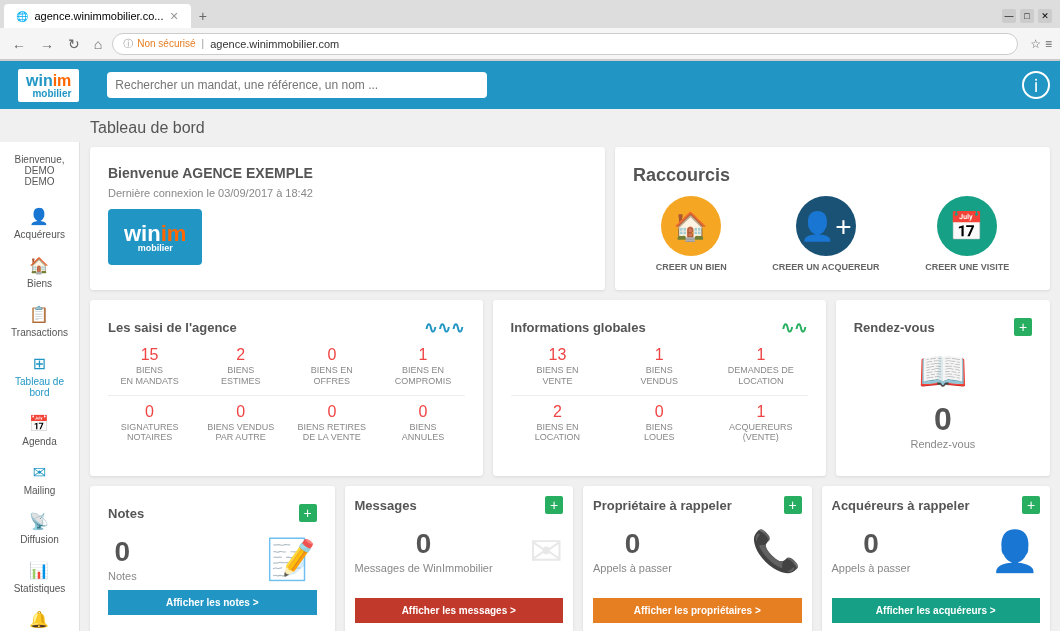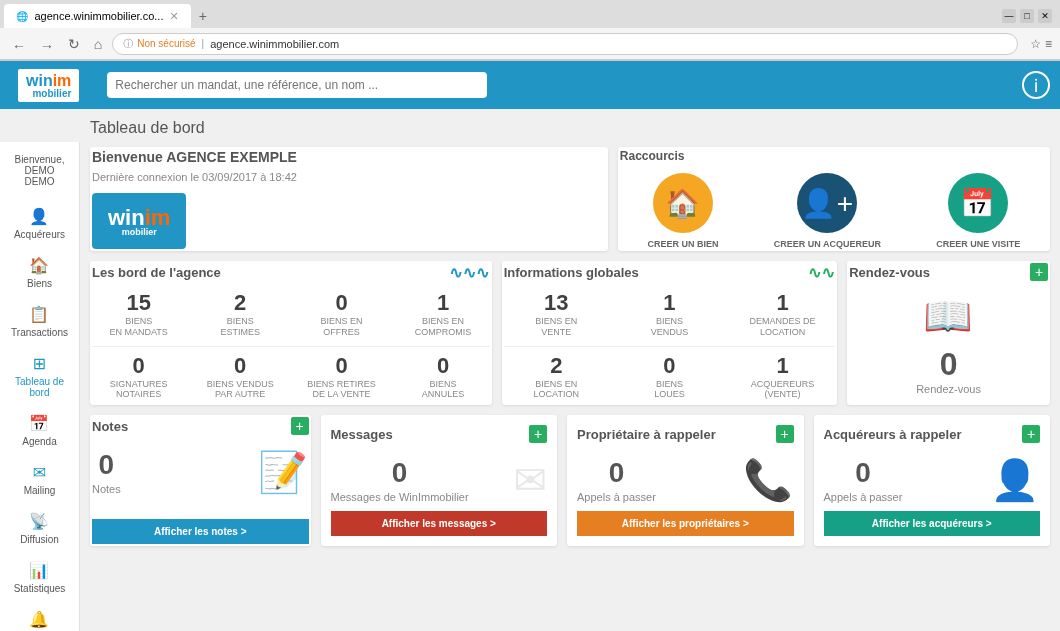--- a/index.html
+++ b/index.html
@@ -50,63 +50,63 @@
     .sidebar-item { display: flex; flex-direction: column; align-items: center; padding: 8px 4px; cursor: pointer; width: 100%; text-align: center; color: #555; font-size: 10px; gap: 3px; }
     .sidebar-item .icon { font-size: 16px; }
     .sidebar-item.active { color: #2196c4; }
     .sidebar-icon-blue { color: #2196c4; }
 
     
     .content { flex: 1; overflow-y: auto; padding: 10px; background: #f0f0f0; }
     .page-title { font-size: 16px; color: #555; margin-bottom: 10px; font-weight: normal; }
 
     
-    .card { background: white; border-radius: 3px; padding: 2px; box-shadow: 0 1px 3px rgba(0,0,0,0.1); }
+    .card { background: white; border-radius: 3px; padding: 18px; box-shadow: 0 1px 3px rgba(0,0,0,0.1); }
     
     
     .top-row { display: flex; gap: 10px; margin-bottom: 10px; }
     .welcome-card { flex: 1.2; }
     .shortcuts-card { flex: 1; }
     
     .welcome-title { font-size: 14px; font-weight: bold; color: #555; margin-bottom: 6px; }
     .last-login { font-size: 11px; color: #888; margin-bottom: 10px; }
     
     .welcome-body { display: flex; gap: 10px; }
     .win-logo-large { background: #2196c4; padding: 12px 16px; border-radius: 4px; display: flex; flex-direction: column; align-items: center; min-width: 80px; }
     .win-logo-large .logo-win-l { font-size: 22px; font-weight: bold; }
     .win-logo-large .logo-win-l span:first-child { color: white; }
     .win-logo-large .logo-win-l span:last-child { color: #ff6600; }
     .win-logo-large .logo-immo-l { color: white; font-size: 8px; font-weight: bold; text-align: right; margin-top: -4px; }
     
     .recent-links { display: flex; flex-direction: column; gap: 4px; justify-content: center; }
     .recent-link { font-size: 10px; color: #2196c4; cursor: pointer; display: flex; align-items: center; gap: 4px; }
     .recent-link::before { content: '▶'; color: #ff6600; font-size: 7px; }
 
-    .shortcuts-title { font-size: 12px; font-weight: bold; color: #555; margin-bottom: 10px; }
+    .shortcuts-title { font-size: 18px; font-weight: bold; color: #555; margin-bottom: 10px; }
     .shortcuts-icons { display: flex; justify-content: space-around; align-items: center; }
     .shortcut-item { display: flex; flex-direction: column; align-items: center; gap: 6px; cursor: pointer; }
     .shortcut-circle { width: 60px; height: 60px; border-radius: 50%; display: flex; align-items: center; justify-content: center; }
     .shortcut-circle.orange { background: #f5a623; }
     .shortcut-circle.blue-dark { background: #1a5276; }
     .shortcut-circle.teal { background: #16a085; }
     .shortcut-label { font-size: 9px; color: #666; text-align: center; font-weight: bold; }
 
     
     .stats-row { display: flex; gap: 10px; margin-bottom: 10px; }
     .biens-card { flex: 1.2; }
     .infos-card { flex: 1; }
     .rdv-card { flex: 0.6; position: relative; }
     
     .section-title { font-size: 13px; font-weight: bold; color: #555; margin-bottom: 10px; display: flex; align-items: center; justify-content: space-between; }
     .chart-squiggle { color: #2196c4; font-size: 16px; }
     .chart-squiggle-green { color: #27ae60; font-size: 16px; }
     
     .stats-grid { display: grid; grid-template-columns: repeat(4, 1fr); gap: 8px; }
     .stat-item { text-align: center; }
-    .stat-number { font-size: 22px; font-weight: bold; color: #404040; line-height: 1; }
+    .stat-number { font-size: 16px; font-weight: normal; color: #ef4444; line-height: 1; }
     .stat-label { font-size: 9px; color: #888; text-transform: uppercase; margin-top: 2px; line-height: 1.2; }
 
     .stats-grid-3 { display: grid; grid-template-columns: repeat(3, 1fr); gap: 8px; }
     
     .rdv-number { font-size: 32px; font-weight: bold; color: #555; text-align: center; }
     .rdv-label { font-size: 11px; color: #888; text-align: center; margin-bottom: 8px; }
     .rdv-btn { background: #2196c4; color: white; border: none; width: 100%; padding: 6px; font-size: 10px; cursor: pointer; margin-top: auto; }
     .rdv-icon { font-size: 40px; color: #ddd; text-align: center; margin: 6px 0; }
     
     .plus-btn { background: #27ae60; color: white; border: none; width: 18px; height: 18px; border-radius: 2px; cursor: pointer; font-size: 14px; line-height: 1; display: flex; align-items: center; justify-content: center; flex-shrink: 0; }
@@ -280,21 +280,21 @@
               <span class="shortcut-label">CREER UNE VISITE</span>
             </div>
           </div>
         </div>
       </div>
 
       <div class="stats-row">
 
         <div class="card biens-card">
           <div class="section-title">
-            <span>Les bord de l'agence</span>
+            <span>Les saisi de l'agence</span>
             <span class="chart-squiggle">∿∿∿</span>
           </div>
           <div class="stats-grid">
             <div class="stat-item">
               <div class="stat-number">15</div>
               <div class="stat-label">BIENS<br>EN MANDATS</div>
             </div>
             <div class="stat-item">
               <div class="stat-number">2</div>
               <div class="stat-label">BIENS<br>ESTIMES</div>

